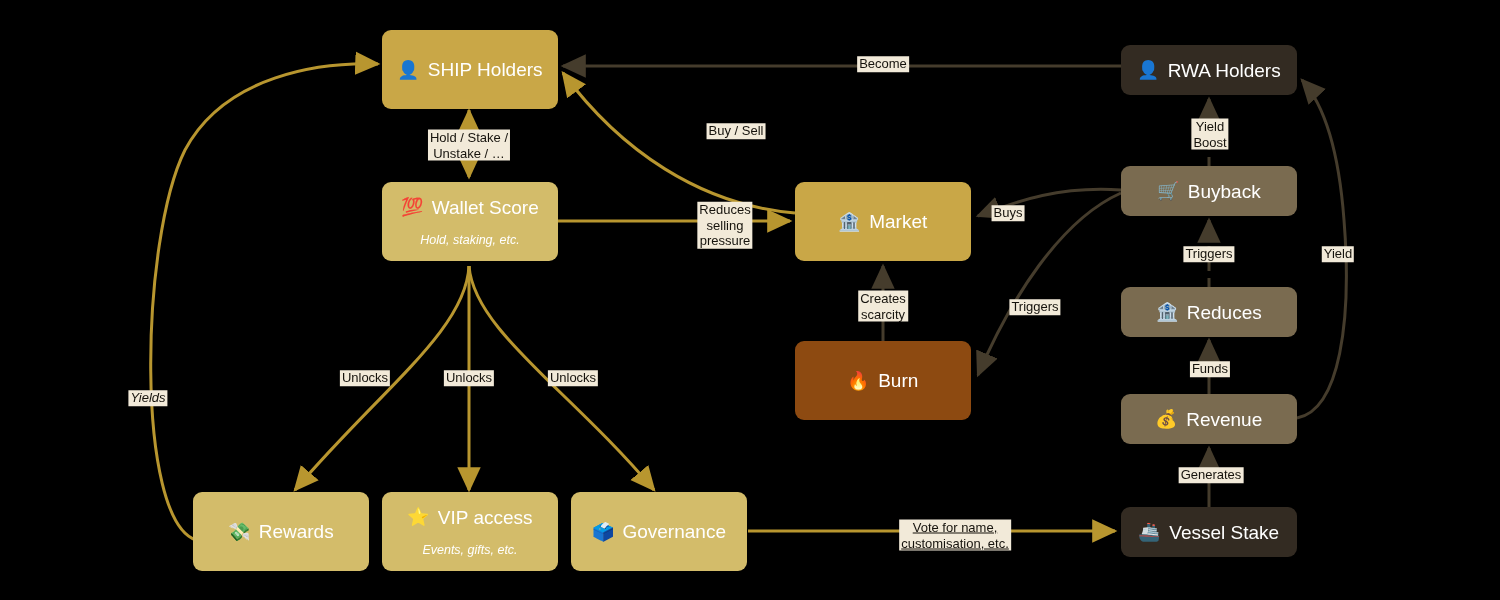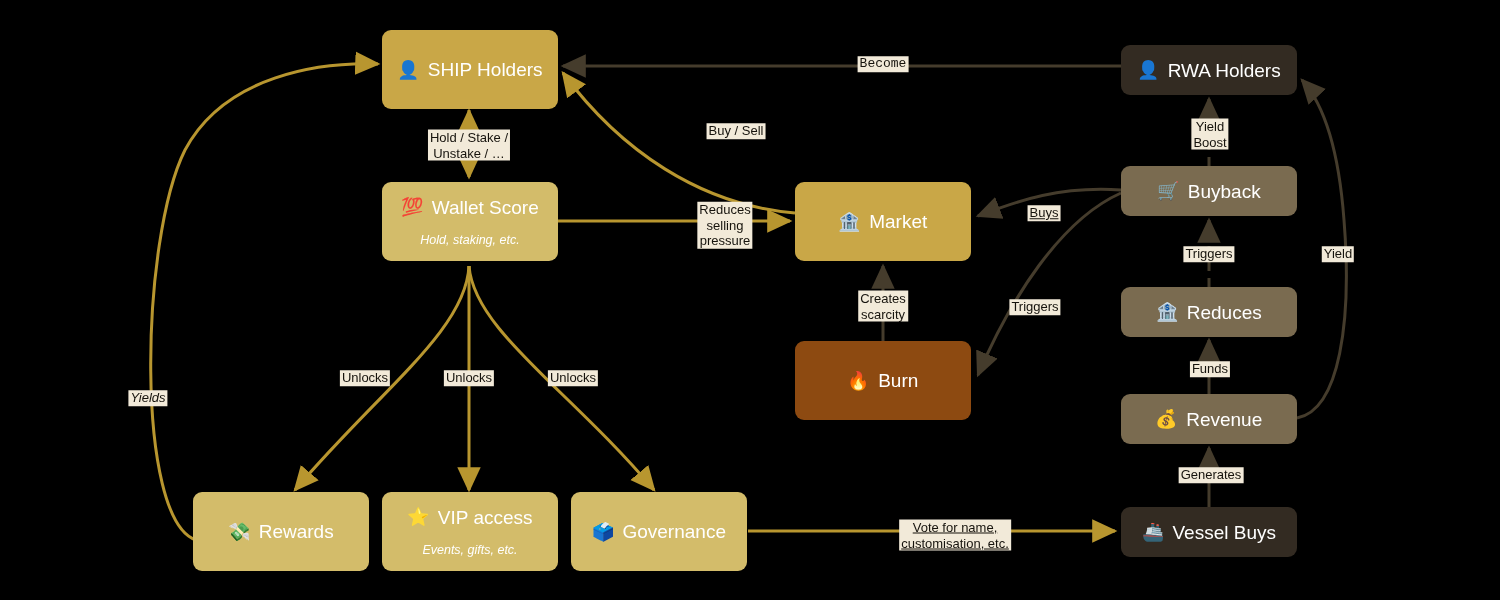--- a/index.html
+++ b/index.html
@@ -198,50 +198,50 @@
   <div class="node" style="left:1121px; top:394px; width:176px; height:50px; background:#7a6b50;">
     <div class="node-title">
       <span class="node-emoji">💰</span>
       <span>Revenue</span>
     </div>
   </div>
 
   <div class="node" style="left:1121px; top:507px; width:176px; height:50px; background:#332b22;">
     <div class="node-title">
       <span class="node-emoji">🚢</span>
-      <span>Vessel Buys</span>
+      <span>Vessel Stake</span>
     </div>
   </div>
 
   <div class="edge-label" style="left:469px; top:145px;">Hold / Stake /
 Unstake / …</div>
 
   <div class="edge-label" style="left:736px; top:131px;">Buy / Sell</div>
 
-  <div class="edge-label" style="left:883px; top:64px;font-family:Liberation Mono, monospace;">Become</div>
+  <div class="edge-label" style="left:883px; top:64px;">Become</div>
 
   <div class="edge-label" style="left:725px; top:225px;">Reduces
 selling
 pressure</div>
 
   <div class="edge-label" style="left:148px; top:398px;font-style:italic;">Yields</div>
 
   <div class="edge-label" style="left:365px; top:378px;">Unlocks</div>
 
   <div class="edge-label" style="left:469px; top:378px;">Unlocks</div>
 
   <div class="edge-label" style="left:573px; top:378px;">Unlocks</div>
 
   <div class="edge-label" style="left:955px; top:535px;text-decoration:underline;">Vote for name,
 customisation, etc.</div>
 
   <div class="edge-label" style="left:883px; top:306px;">Creates
 scarcity</div>
 
-  <div class="edge-label" style="left:1044px; top:213px;text-decoration:underline;">Buys</div>
+  <div class="edge-label" style="left:1008px; top:213px;">Buys</div>
 
   <div class="edge-label" style="left:1035px; top:307px;">Triggers</div>
 
   <div class="edge-label" style="left:1210px; top:134px;">Yield
 Boost</div>
 
   <div class="edge-label" style="left:1209px; top:254px;">Triggers</div>
 
   <div class="edge-label" style="left:1210px; top:369px;">Funds</div>
 

